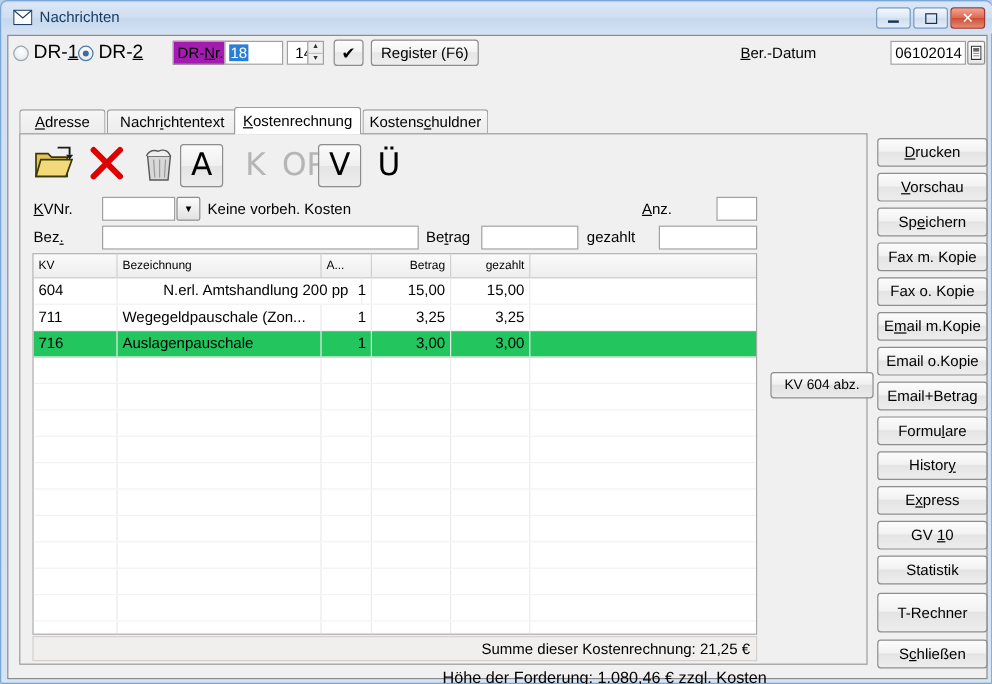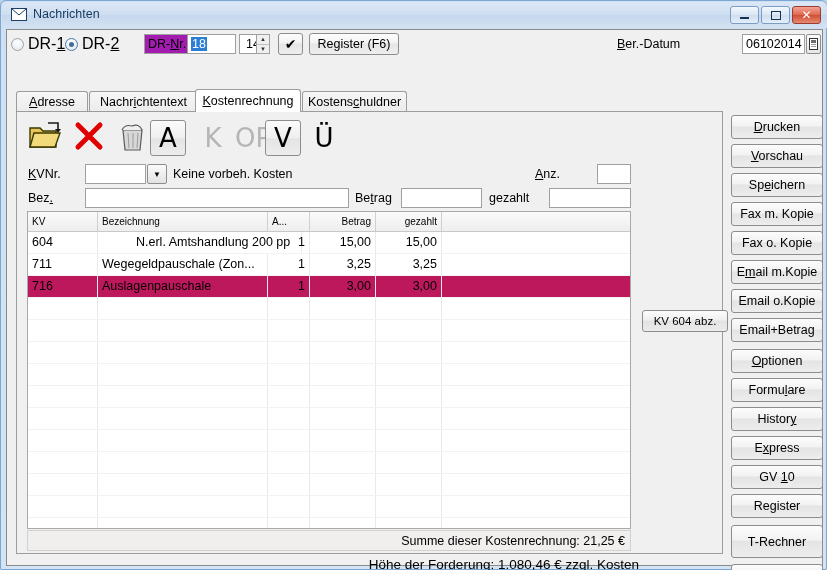--- a/index.html
+++ b/index.html
@@ -134,21 +134,21 @@
   .thead{
     height:20px;box-sizing:border-box;
     background:linear-gradient(180deg,#fafafa 0%,#eeeeee 100%);
     border-bottom:1px solid #c8c8c8;position:relative;
   }
   .th{
     position:absolute;top:0;height:19px;line-height:19px;font-size:10px;
     box-sizing:border-box;border-right:1px solid #d0d0d0;padding:0 4px;
   }
   .trow{height:21px;position:relative;border-bottom:1px solid #f2f2f2;}
-  .trow.alt{background:#be185d;}
+  .trow.alt{background:#22c55e;}
   .td{
     position:absolute;top:0;height:21px;line-height:21px;font-size:12.5px;
     box-sizing:border-box;border-right:1px solid #eaeaea;padding:0 4px;
     white-space:nowrap;overflow:hidden;
   }
   .td.r{text-align:right;}
   
   .sumrow{
     position:absolute;left:10px;top:418px;width:604px;height:21px;
     box-sizing:border-box;background:#f1eeee;border:1px solid #d4d0d0;
@@ -455,37 +455,34 @@
         </div>
       <div class="rbtn">
           <span>E<u>m</u>ail m.Kopie</span>
         </div>
       <div class="rbtn">
           <span>Email o.Kopie</span>
         </div>
       <div class="rbtn">
           <span>Email+Betrag</span>
         </div>
-      <div class="rbtn" style="margin-top:7px;">
-          <span><u>O</u>ptionen</span>
-        </div>
       <div class="rbtn">
           <span>Formu<u>l</u>are</span>
         </div>
       <div class="rbtn">
           <span>Histor<u>y</u></span>
         </div>
       <div class="rbtn">
           <span>E<u>x</u>press</span>
         </div>
       <div class="rbtn">
           <span>GV <u>1</u>0</span>
         </div>
       <div class="rbtn">
-          <span>Register</span>
+          <span>Statistik</span>
         </div>
       <div class="rbtn tall" style="margin-top:7px;">
           <span>T-Rechner</span>
         </div>
       <div class="rbtn" style="margin-top:6px;">
           <span>S<u>c</u>hließen</span>
         </div>
     </div>
 
   </div>

